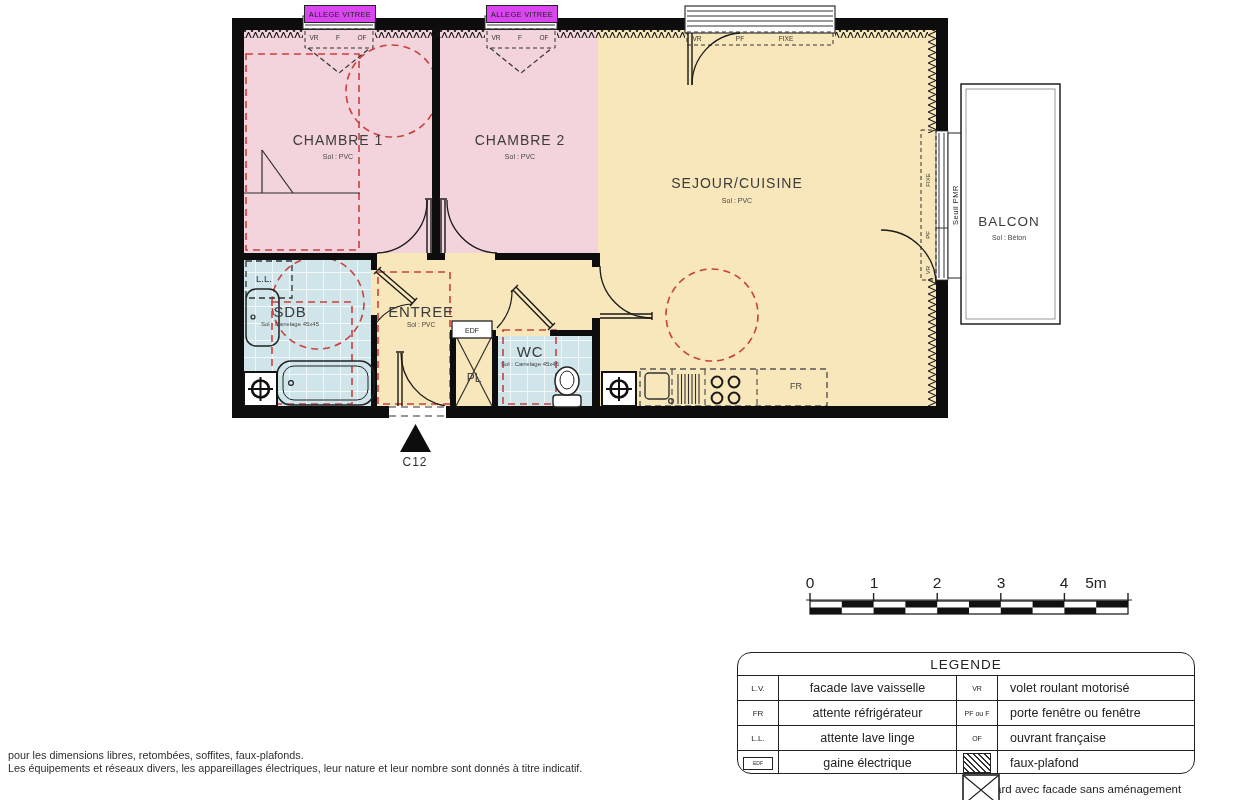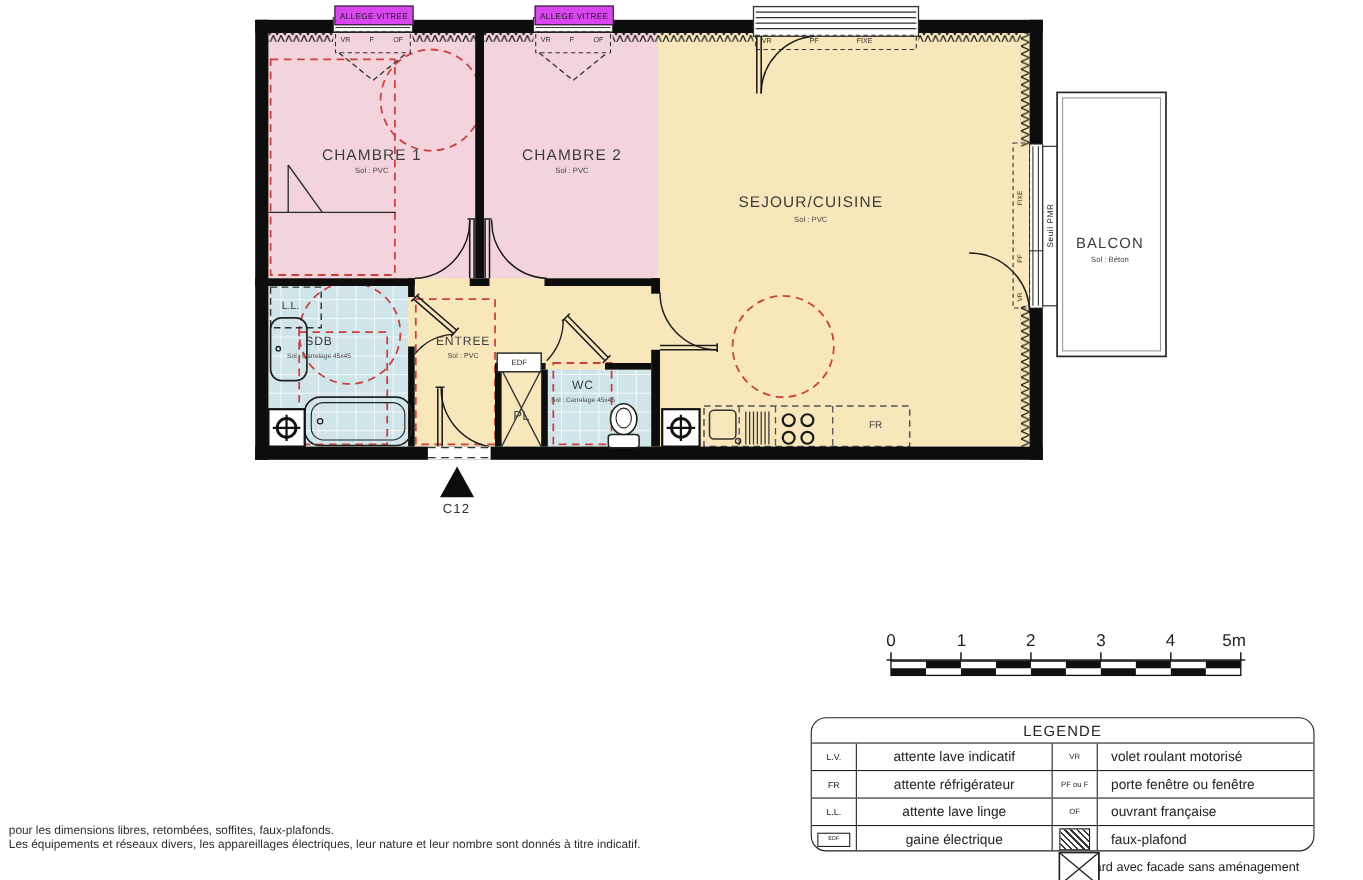--- a/index.html
+++ b/index.html
@@ -2,21 +2,21 @@
 <html><head>
 <meta charset="utf-8">
 <style>
   html,body{margin:0;padding:0;background:#fff;}
   #stage{position:relative;width:1239px;height:800px;overflow:hidden;
          font-family:"Liberation Sans",sans-serif;background:#fff;}
   svg{position:absolute;left:0;top:0;}
   .lbl{position:absolute;transform:translate(-50%,-50%);white-space:nowrap;
        color:#3a3a3a;text-align:center;}
   .room-name{font-size:14px;letter-spacing:1px;color:#3c3c3c;}
-  .room-name-sm{font-size:11px;letter-spacing:0.8px;color:#3c3c3c;}
+  .room-name-sm{font-size:15px;letter-spacing:0.8px;color:#3c3c3c;}
   .room-sub{font-size:7px;color:#444;}
   .room-sub-sm{font-size:6px;color:#444;}
   .winmark{font-size:6.5px;color:#333;}
   .winmark-rot{font-size:6px;color:#333;transform:translate(-50%,-50%) rotate(-90deg);}
   .allege{position:absolute;background:#d946ef;border:1.5px solid #222;
           font-size:7.5px;color:#222;display:flex;align-items:center;justify-content:center;
           letter-spacing:0.3px;}
   .seuil{font-size:7.5px;color:#222;transform:translate(-50%,-50%) rotate(-90deg);letter-spacing:0.5px;}
   .c12{font-size:12px;letter-spacing:1px;color:#333;}
   .scalenum{font-size:15.5px;color:#222;}
@@ -282,27 +282,27 @@
 <div class="lbl winmark-rot" style="left:928px;top:270px">VR</div>
 <div class="lbl seuil" style="left:955px;top:205px">Seuil PMR</div>
 
 <div class="lbl c12" style="left:415px;top:462px">C12</div>
 
 <div class="lbl scalenum" style="left:810px;top:583px">0</div>
 <div class="lbl scalenum" style="left:874px;top:583px">1</div>
 <div class="lbl scalenum" style="left:937px;top:583px">2</div>
 <div class="lbl scalenum" style="left:1001px;top:583px">3</div>
 <div class="lbl scalenum" style="left:1064px;top:583px">4</div>
-<div class="lbl scalenum" style="left:1122px;top:583px">5m</div>
+<div class="lbl scalenum" style="left:1096px;top:583px">5m</div>
 
 <div id="legend">
   <div class="title">LEGENDE</div>
   <div class="lrow">
     <div class="cell sym">L.V.</div>
-    <div class="cell d1">attente lave indicatif</div>
+    <div class="cell d1">facade lave vaisselle</div>
     <div class="cell sym2">VR</div>
     <div class="cell d2">volet roulant motorisé</div>
   </div>
   <div class="lrow">
     <div class="cell sym">FR</div>
     <div class="cell d1">attente réfrigérateur</div>
     <div class="cell sym2">PF ou F</div>
     <div class="cell d2">porte fenêtre ou fenêtre</div>
   </div>
   <div class="lrow">

